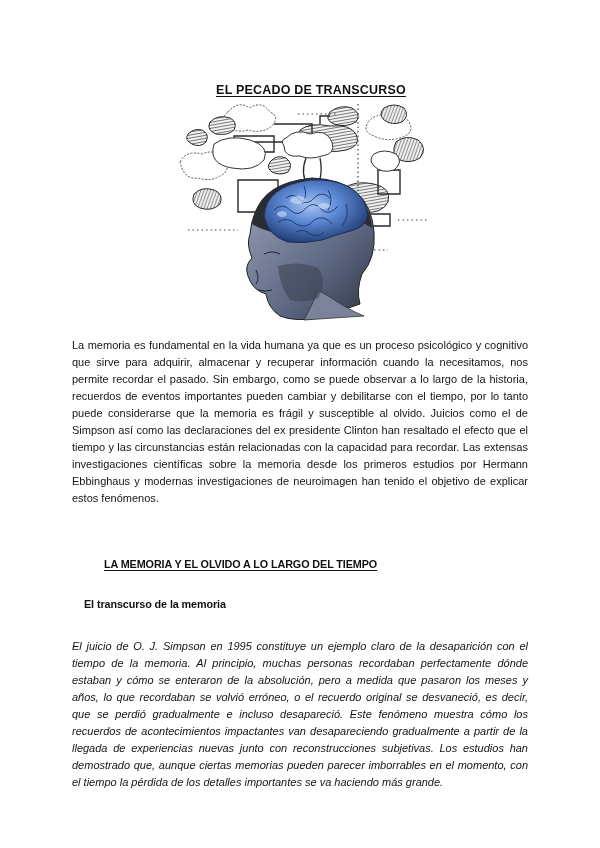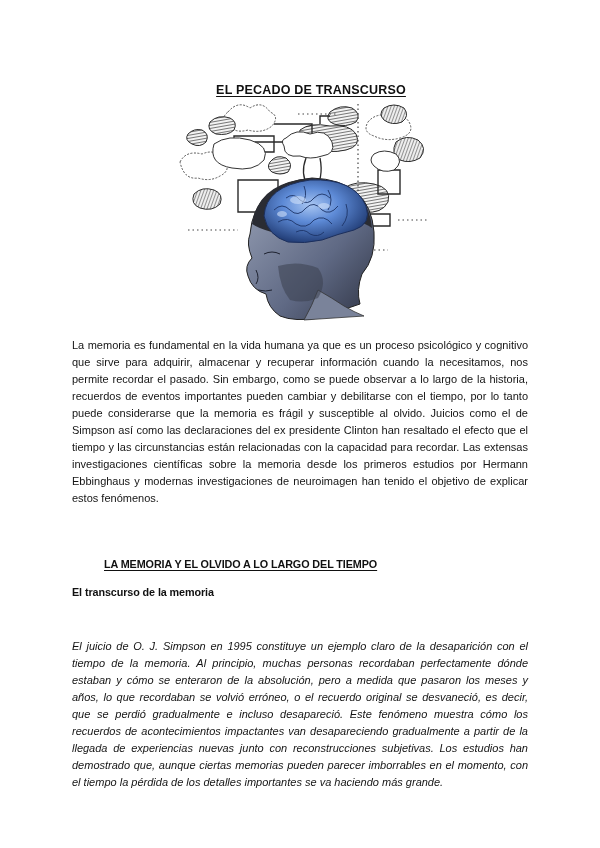--- a/index.html
+++ b/index.html
@@ -64,21 +64,21 @@
       margin: 0;
       letter-spacing: -0.1px;
       padding-left: 32px;
     }
     .subsection-heading {
       position: absolute;
       left: 72px;
       top: 586px;
       font-size: 10.8px;
       font-weight: bold;
-      margin: 0;
+      margin: 12px;
       letter-spacing: -0.1px;
     }
     #p3 { top: 638px; font-style: italic; }
   </style>
 </head>
 <body>
 
 <div class="page">
 
   <h1 class="title">EL PECADO DE TRANSCURSO</h1>

